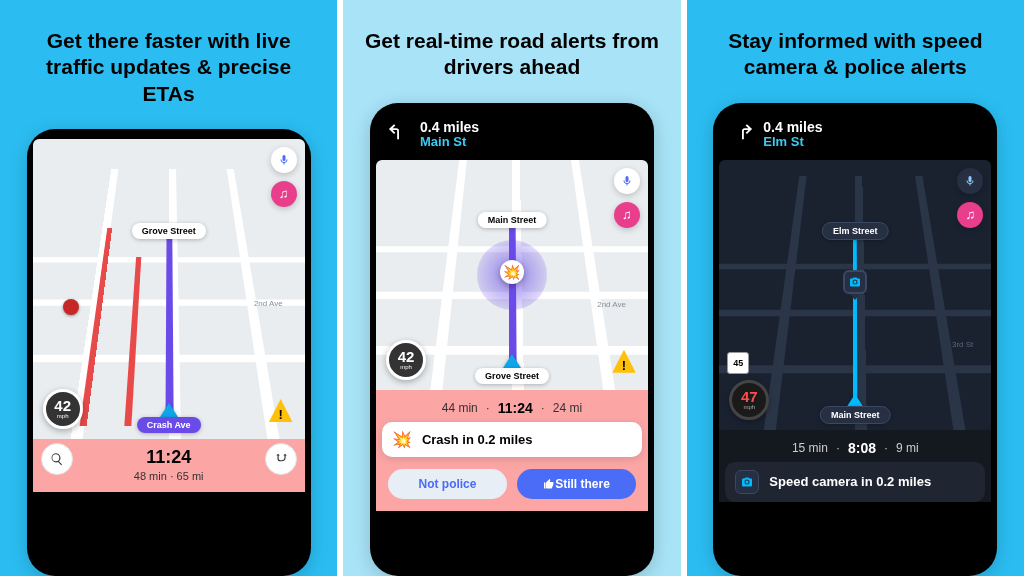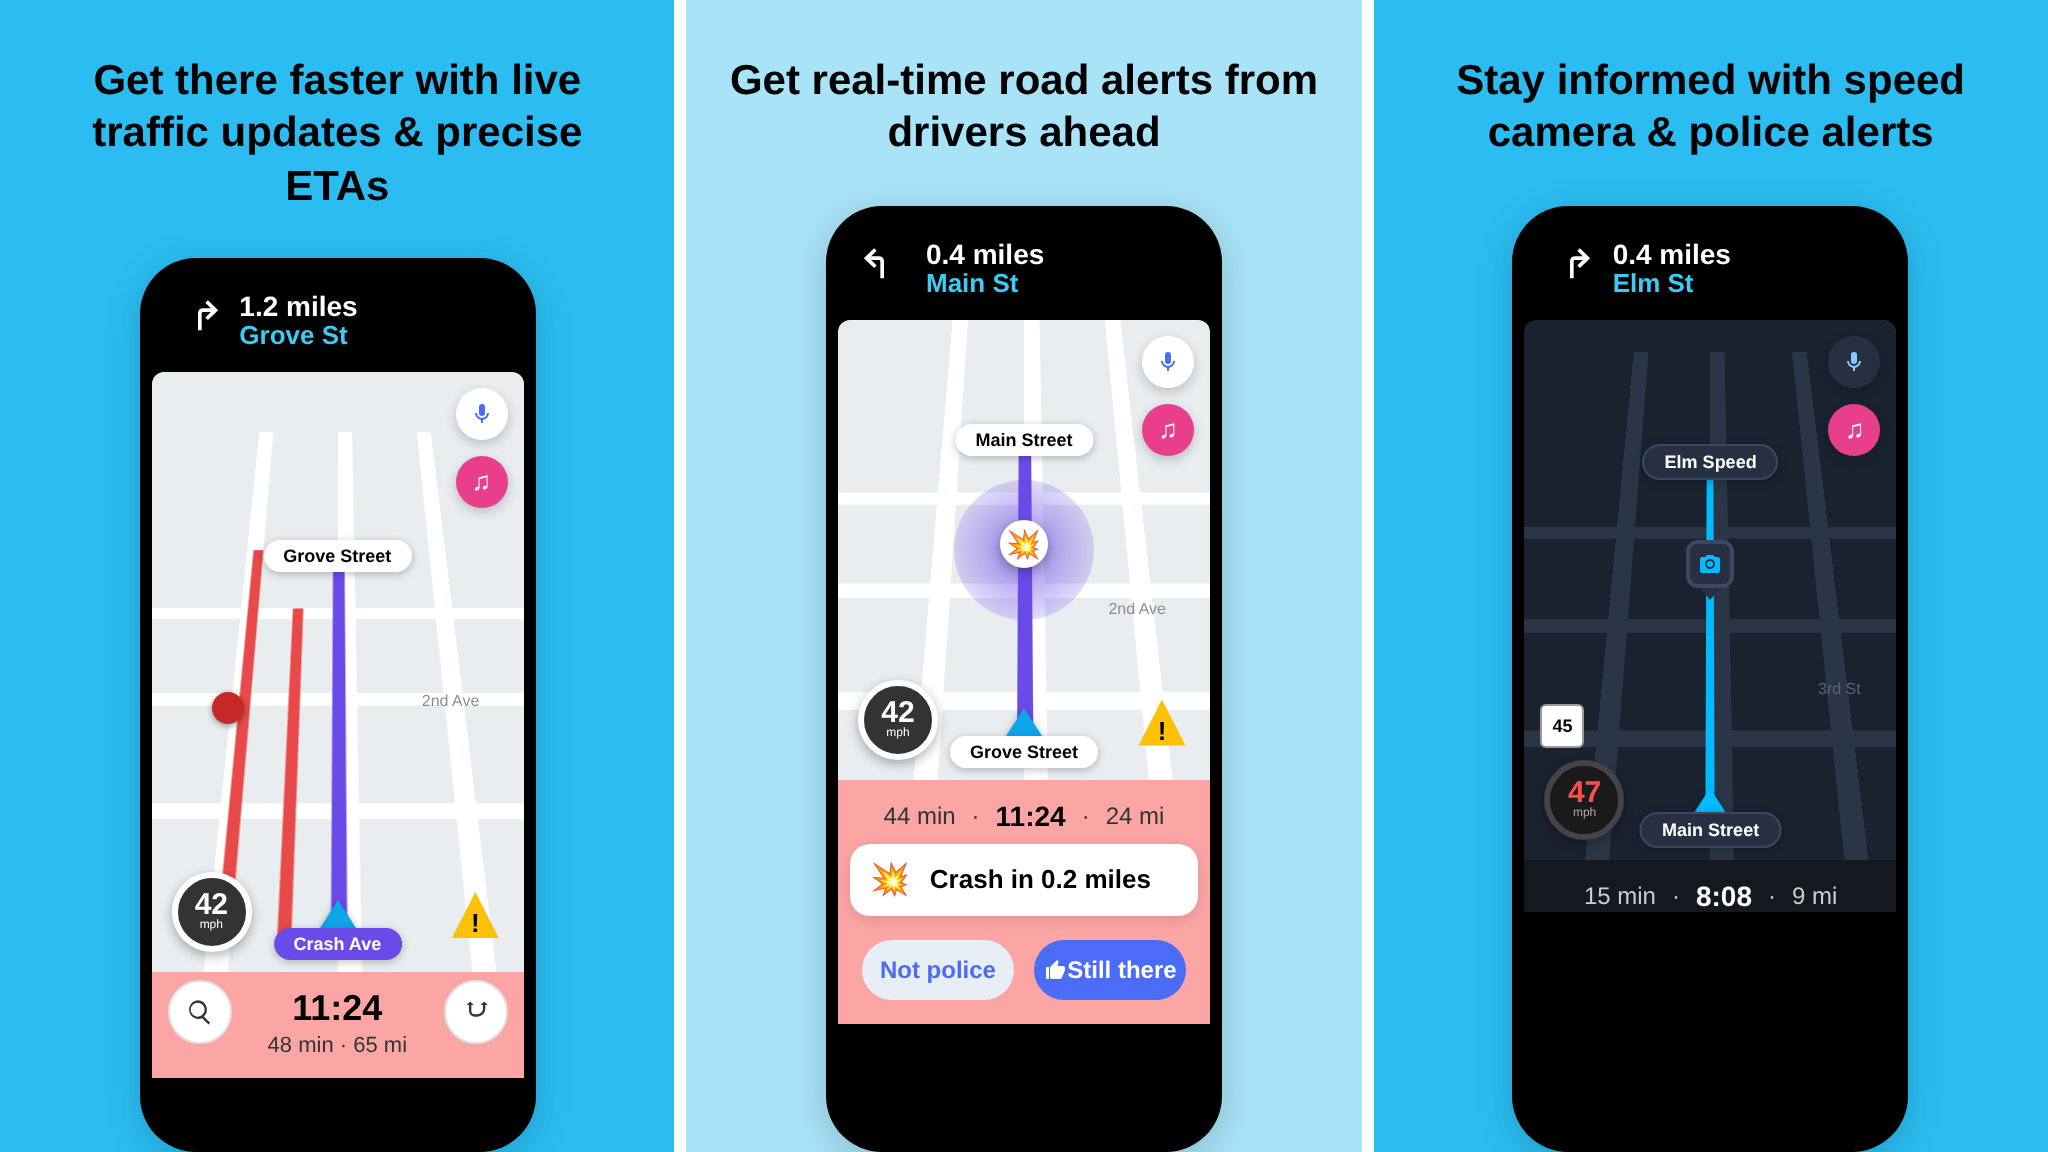--- a/index.html
+++ b/index.html
@@ -25,21 +25,21 @@
   .sep { width: 6px; background: #fff; }
   .headline {
     font-size: 21px;
     font-weight: 700;
     color: #000;
     text-align: center;
     line-height: 1.25;
     margin-bottom: 22px;
   }
   .phone {
-    width: 198px;
+    width: 284px;
     height: 480px;
     background: #000;
     border-radius: 28px;
     padding: 10px 6px 0;
     position: relative;
     overflow: hidden;
     box-shadow: 0 4px 18px rgba(0,0,0,.18);
   }
   .nav-banner {
     display: flex;
@@ -181,29 +181,20 @@
   .cam-pin .pin-tip{width:0;height:0;border-left:5px solid transparent;border-right:5px solid transparent;border-top:6px solid #263042;margin:0 auto;}
   .mic-icon{width:12px;height:12px;fill:#4a6cf7;}
   .music-icon{font-size:13px;color:#fff;}
 </style>
 </head>
 <body>
 
 <div class="panel panel-0">
   <div class="headline">Get there faster with live traffic updates &amp; precise ETAs</div>
   <div class="phone">
-    <div class="nav-banner">
-      <svg class="turn-icon" viewBox="0 0 24 24">
-          <path fill="#fff" d="M12 22v-9c0-2 1-3 3-3h4l-3-3 1.4-1.4L23 11l-5.6 5.4L16 15l3-3h-4c-.8 0-1 .2-1 1v9h-2z"></path>
-        </svg>
-      <div class="nav-text">
-        <div>1.2 miles</div>
-        <div class="street">Grove St</div>
-      </div>
-    </div>
     <div class="map">
       <div class="grid">
         <div class="hline" style="top:20%;"></div>
         <div class="hline" style="top:45%;"></div>
         <div class="hline" style="top:72%;"></div>
         <div class="vline" style="left:20%;"></div>
         <div class="vline" style="left:50%;"></div>
         <div class="vline" style="left:80%;"></div>
         <div class="traffic-red" style="left:22%;top:0;height:100%;"></div>
         <div class="traffic-red" style="left:36%;top:20%;height:80%;"></div>
@@ -339,21 +330,21 @@
         <div class="route-line"></div>
       </div>
       <div class="fab" style="top:8px;right:8px;background:#263042;">
           <svg class="mic-icon" style="fill:#8cf;" viewBox="0 0 24 24">
             <path d="M12 14a3 3 0 003-3V5a3 3 0 10-6 0v6a3 3 0 003 3zm5-3a5 5 0 01-10 0H5a7 7 0 006 6.9V21h2v-3.1A7 7 0 0019 11h-2z"></path>
           </svg>
         </div>
       <div class="fab pink" style="top:42px;right:8px;">
           <span class="music-icon">♫</span>
         </div>
-      <div class="street-pill dark-pill" style="top:62px;">Elm Speed</div>
+      <div class="street-pill dark-pill" style="top:62px;">Elm Street</div>
       <div class="cam-pin" style="top:110px;">
         <div class="pin-body">
             <svg width="12" height="12" viewBox="0 0 24 24">
               <path fill="#0bf" d="M12 7a5 5 0 100 10 5 5 0 000-10zm0 2a3 3 0 110 6 3 3 0 010-6zM4 5h3l2-2h6l2 2h3a2 2 0 012 2v12a2 2 0 01-2 2H4a2 2 0 01-2-2V7a2 2 0 012-2z"></path>
             </svg>
           </div>
         <div class="pin-tip"></div>
       </div>
       <div class="street-label-small" style="right:18px;top:180px;">3rd St</div>
       <div class="limit-sign" style="bottom:56px;">45</div>
@@ -363,15 +354,23 @@
       </div>
       <div class="cursor-tri" style="bottom:22px;"></div>
       <div class="street-pill dark-pill" style="bottom:6px;">Main Street</div>
     </div>
     <div class="bottom-bar dark-bar" style="padding:10px 0 0;">
       <div class="eta-row">
         <span>15 min</span> ·
         <span class="clock" style="font-size:14px;">8:08</span> ·
         <span>9 mi</span>
       </div>
+      <div class="alert-card dark-card">
+        <div style="width:24px;height:24px;border-radius:6px;background:#263042;border:1px solid #3a4862;display:flex;align-items:center;justify-content:center;">
+          <svg width="12" height="12" viewBox="0 0 24 24">
+              <path fill="#0bf" d="M12 7a5 5 0 100 10 5 5 0 000-10zm0 2a3 3 0 110 6 3 3 0 010-6zM4 5h3l2-2h6l2 2h3a2 2 0 012 2v12a2 2 0 01-2 2H4a2 2 0 01-2-2V7a2 2 0 012-2z"></path>
+            </svg>
+        </div>
+        <span>Speed camera in 0.2 miles</span>
+      </div>
     </div>
   </div>
 </div>
 
 </body></html>

